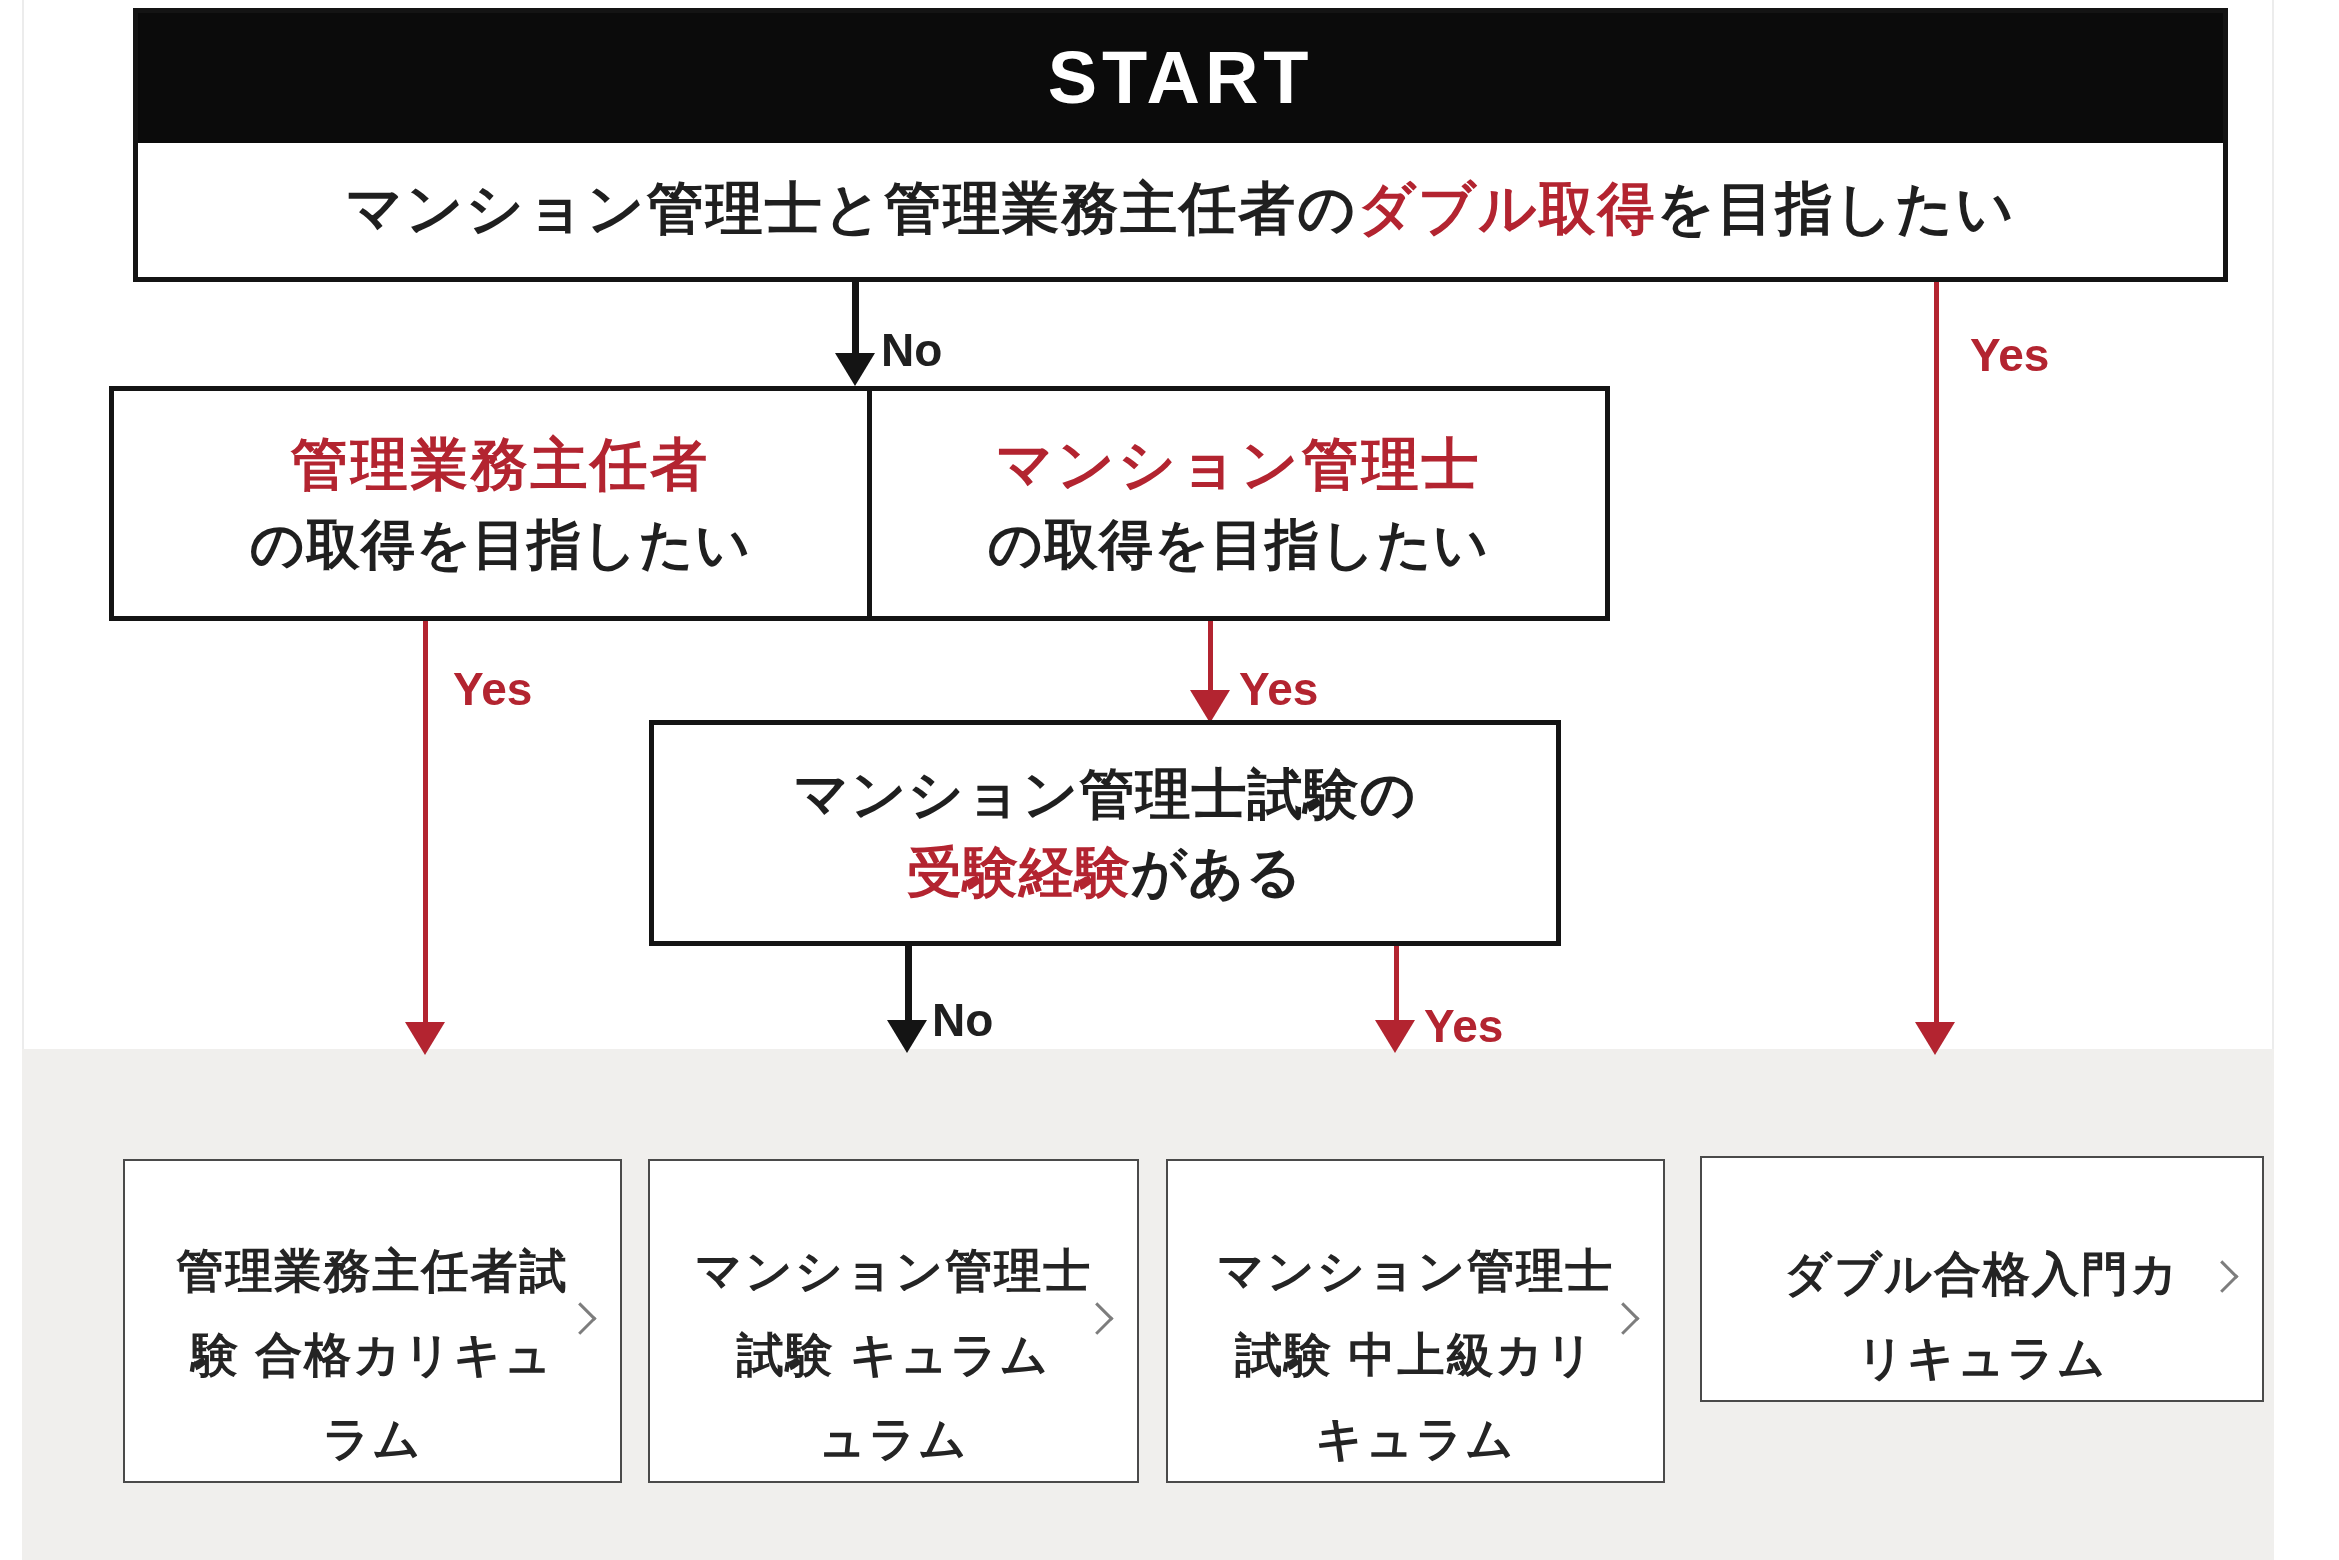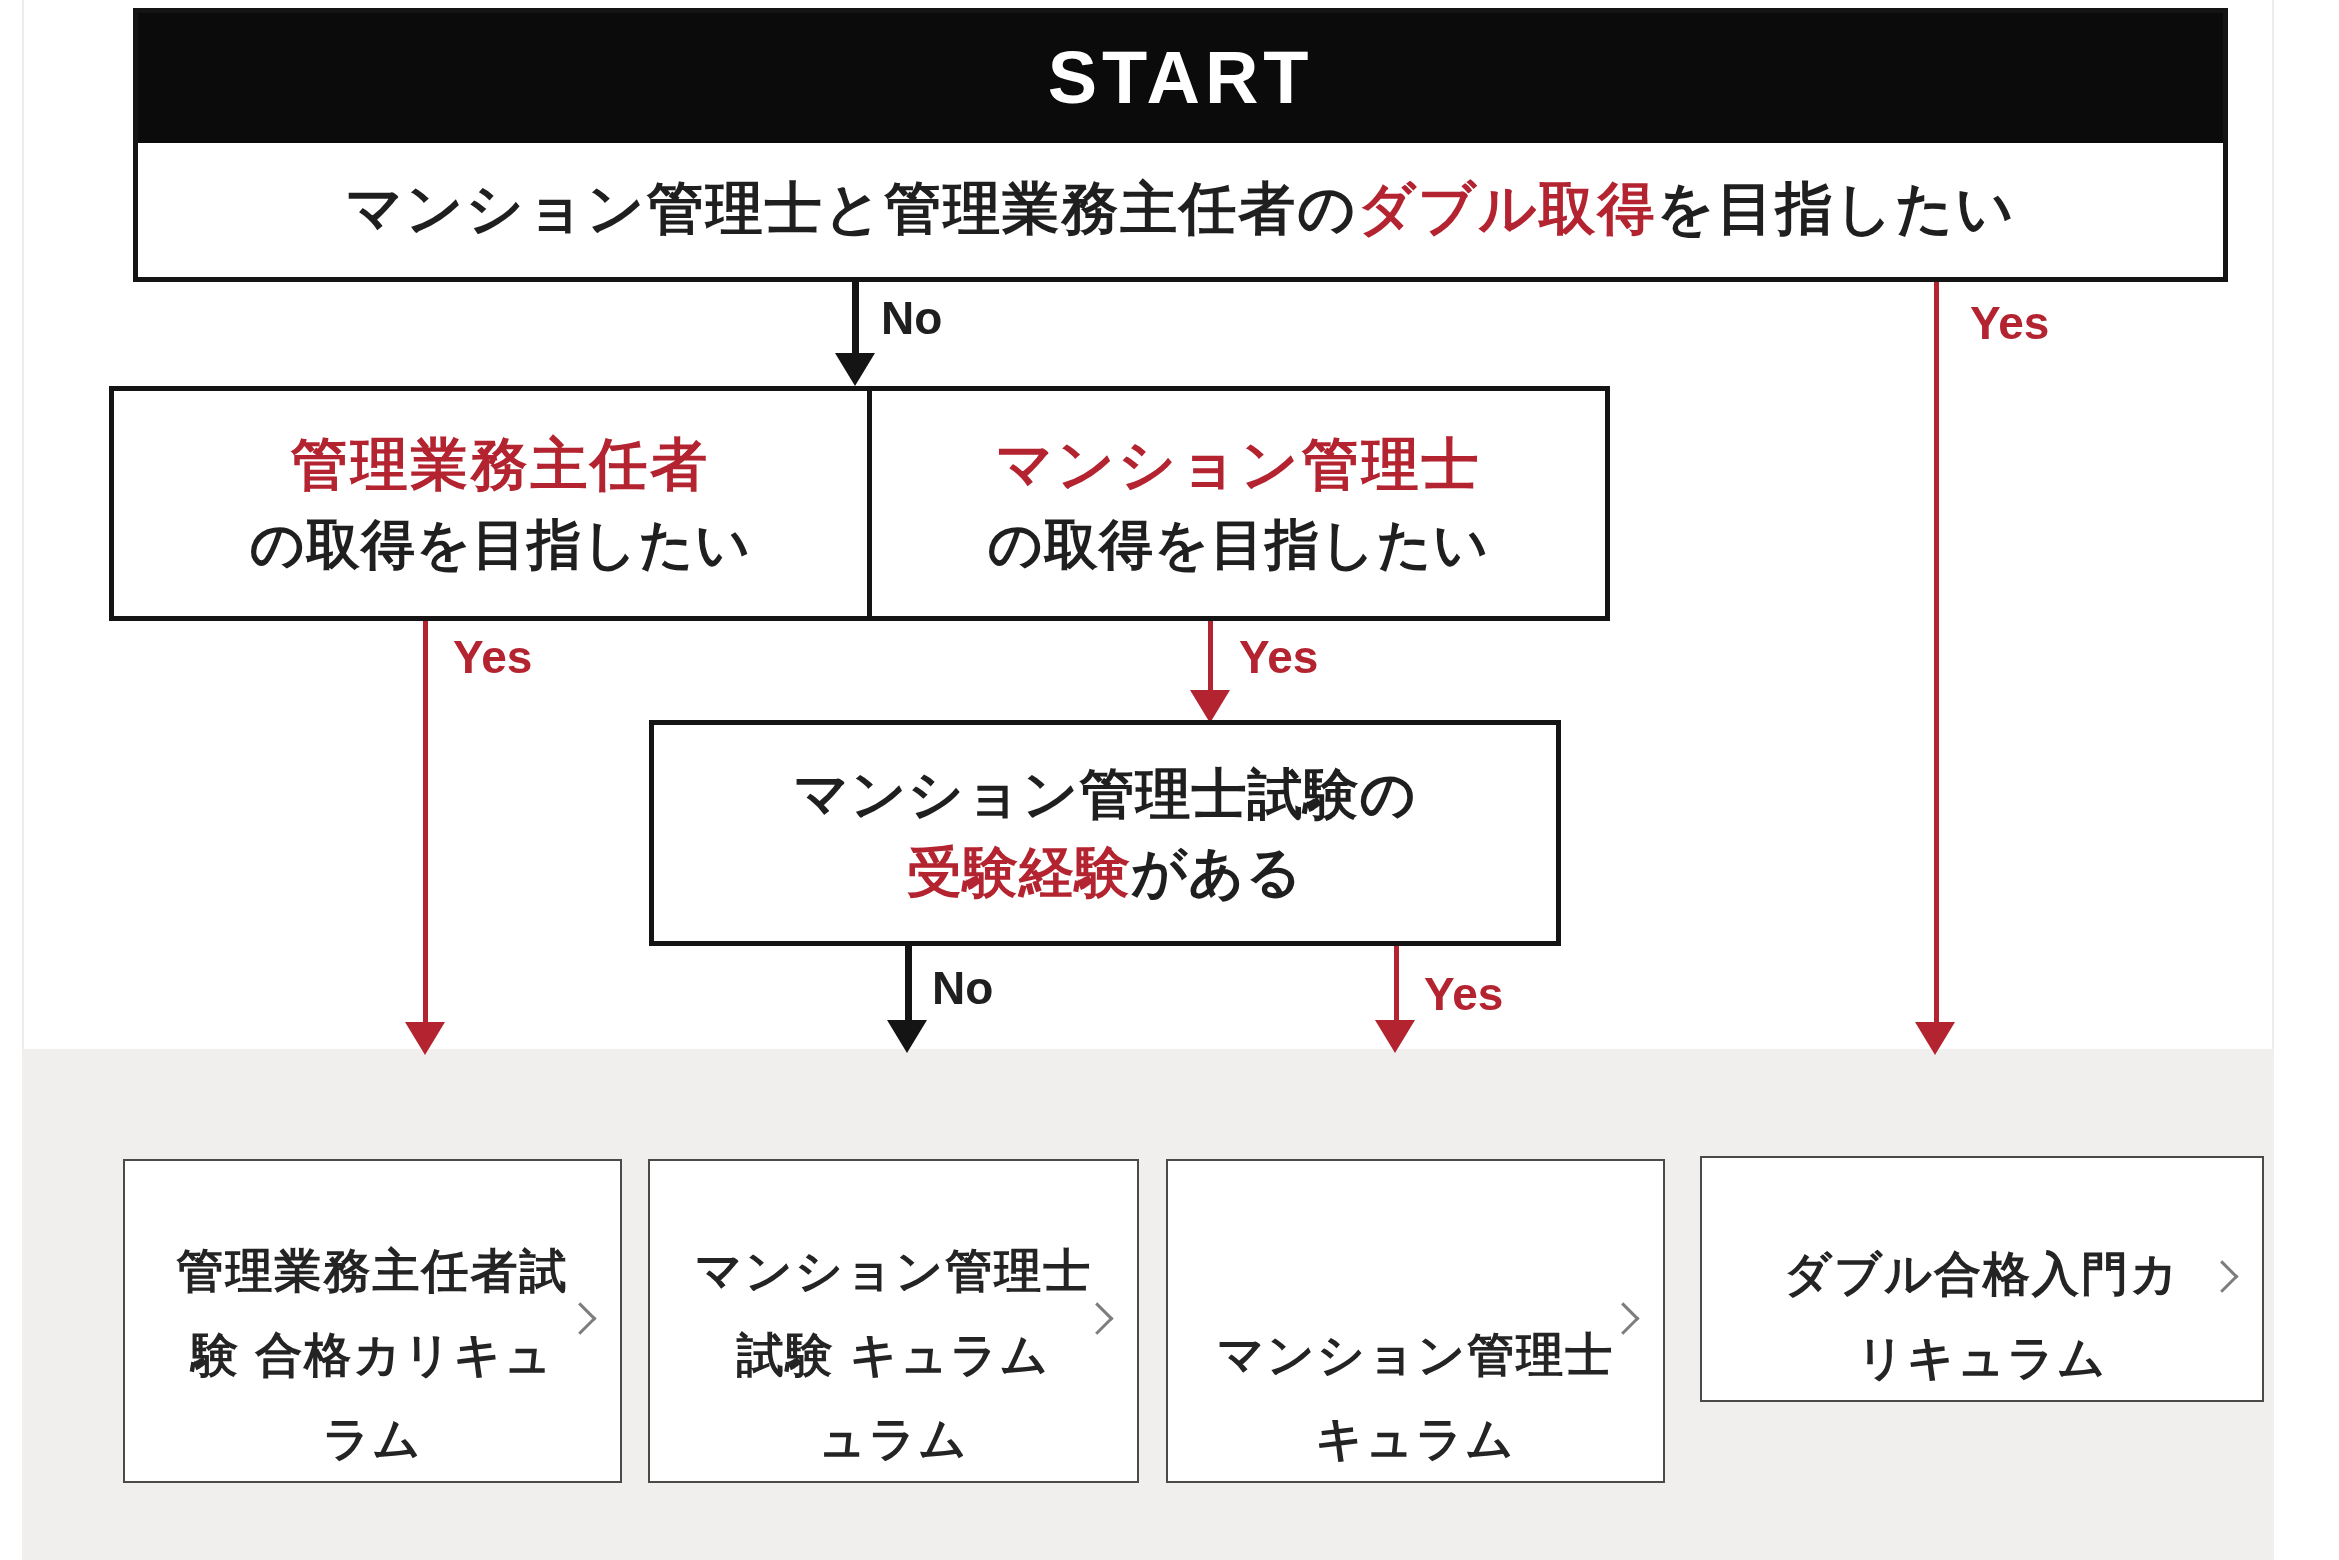--- a/index.html
+++ b/index.html
@@ -34,21 +34,21 @@
   .cell .t2{color:var(--text-black);font-size:54px;letter-spacing:1px;}
   .q3{left:649px;top:720px;width:912px;height:226px;display:flex;flex-direction:column;align-items:center;justify-content:center;line-height:78px;font-weight:700;font-size:55px;letter-spacing:1px;white-space:nowrap;}
   .red{color:var(--accent-red);}
   
   .vline{position:absolute;}
   .vline.black{background:var(--line-black);}
   .vline.redl{background:var(--accent-red);}
   .head{position:absolute;width:0;height:0;border-left:20.5px solid transparent;border-right:20.5px solid transparent;}
   .head.black{border-top:33px solid var(--line-black);}
   .head.redh{border-top:33px solid var(--accent-red);}
-  .lbl{position:absolute;font-size:46px;font-weight:700;line-height:1;white-space:nowrap;}
+  .lbl{position:absolute;font-size:46px;font-weight:700;line-height:1;white-space:nowrap;margin-top:32px;}
   .lbl.no{color:var(--text-black);}
   .lbl.yes{color:var(--accent-red);}
   
   .card{position:absolute;background:#ffffff;border:2.9px solid var(--card-border);box-sizing:border-box;display:flex;align-items:flex-end;justify-content:center;cursor:pointer;}
   .card-text{text-align:center;font-size:47px;font-weight:700;line-height:84px;letter-spacing:2px;color:#242424;white-space:nowrap;}
   .card-text span{display:block;}
   .chev{position:absolute;right:29px;top:50%;width:19.5px;height:19.5px;margin-top:-13.7px;border-top:3.9px solid var(--chevron-gray);border-right:3.9px solid var(--chevron-gray);transform:rotate(45deg);}
 </style>
 </head>
 <body>
@@ -126,20 +126,21 @@
       <span>マンション管理士</span>
       <span>試験 キュラム</span>
       <span>ュラム</span>
     </div>
     <span class="chev"></span>
   </div>
 
   <div class="card" style="left:1166px;top:1159px;width:499px;height:324px;">
     <div class="card-text">
       <span>マンション管理士</span>
+      <span>試験 中上級カリ</span>
       <span>キュラム</span>
     </div>
     <span class="chev"></span>
   </div>
 
   <div class="card" style="left:1700px;top:1156px;width:564px;height:246px;">
     <div class="card-text">
       <span>ダブル合格入門カ</span>
       <span>リキュラム</span>
     </div>

